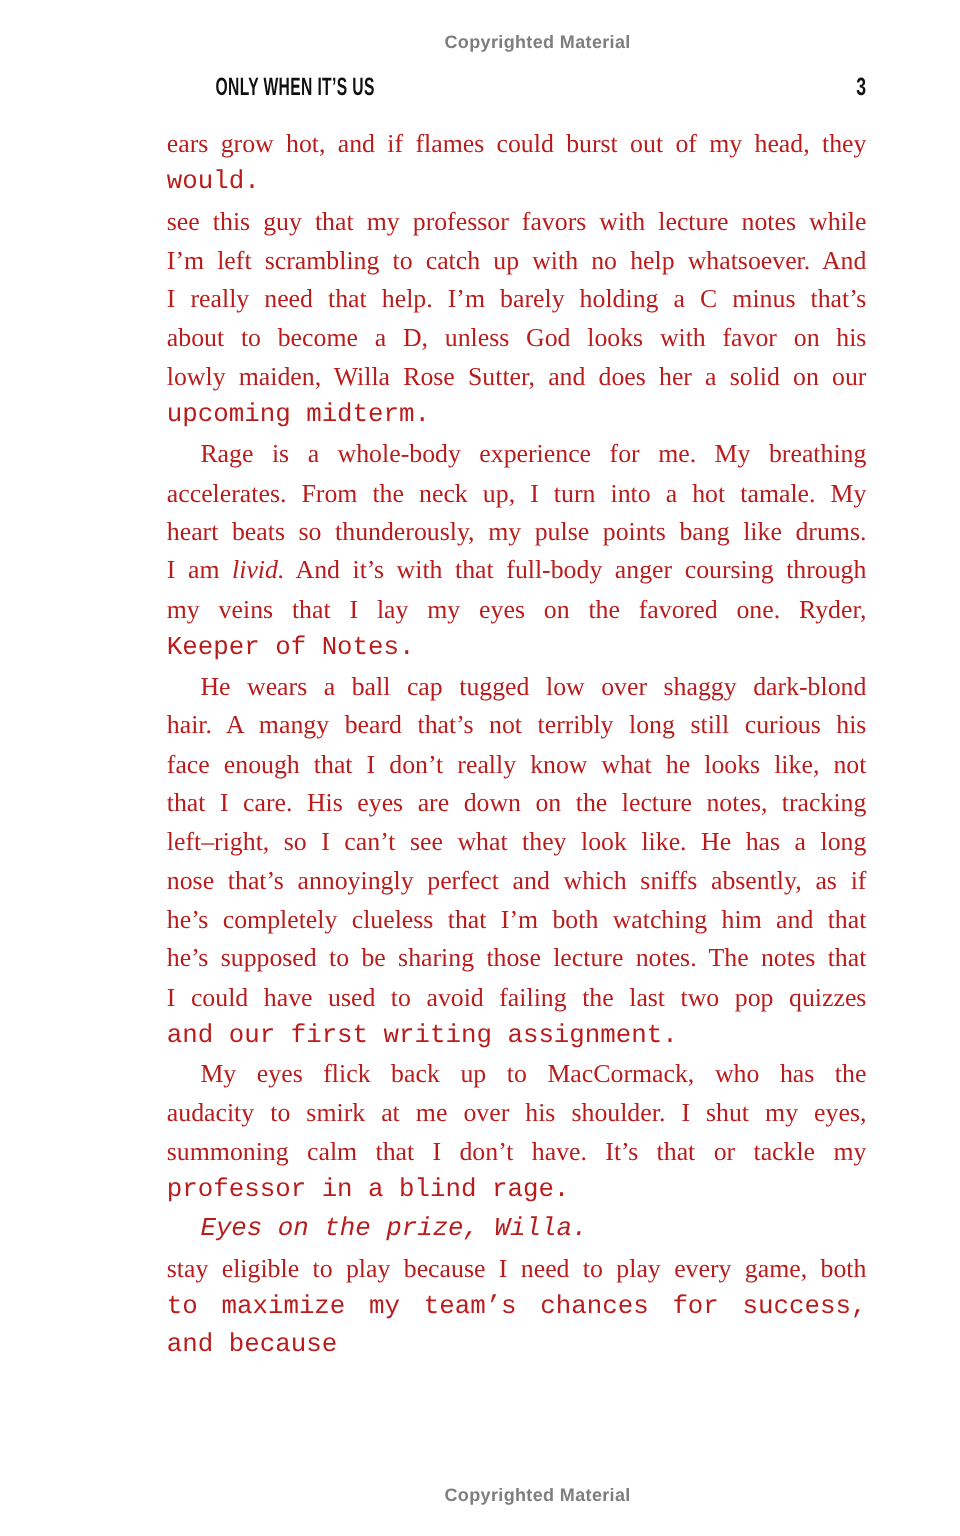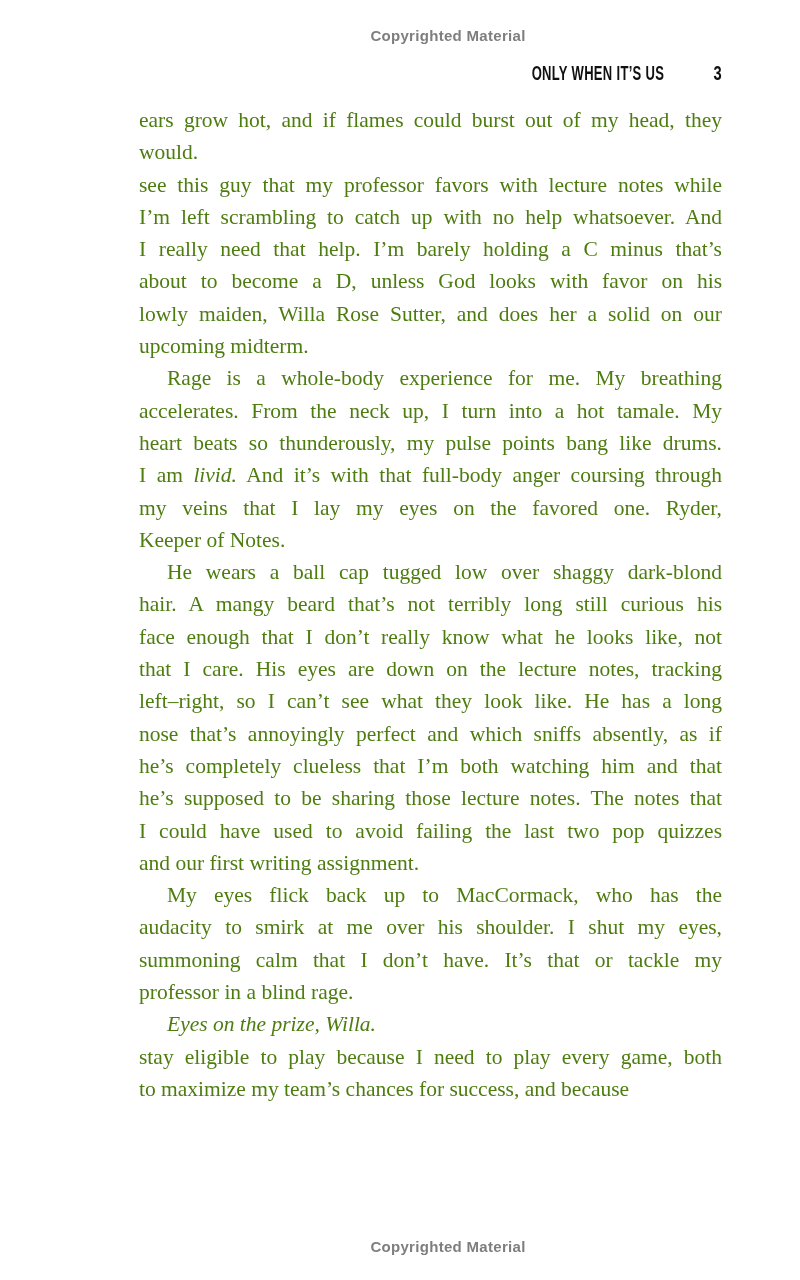--- a/index.html
+++ b/index.html
@@ -19,21 +19,21 @@
     color: #7e7e7e;
     letter-spacing: 0.3px;
     padding-left: 48px;
   }
   .copyright-top { top: 27px; }
   .copyright-bottom { top: 1238px; }
 
   .running-header {
     position: absolute; top: 61px; left: 139px; width: 583px; height: 24px;
   }
-  .running-title-wrap { position: absolute; left: 0; right: 17px; text-align: right; }
+  .running-title-wrap { position: absolute; left: 0; right: 4px; text-align: left; }
   .running-title {
     display: inline-block;
     font-family: "Liberation Sans", sans-serif;
     font-weight: 700;
     font-size: 21px;
     color: #101010;
     letter-spacing: 0.5px;
     white-space: nowrap;
     transform: scaleX(0.62);
     transform-origin: 50% 50%;
@@ -46,24 +46,24 @@
     font-size: 21px;
     color: #101010;
     transform: scaleX(0.7);
     transform-origin: 100% 50%;
   }
 
   .body-text {
     position: absolute; top: 104px; left: 139px; width: 583px;
     font-size: 21.5px;
     line-height: 32.3px;
-    color: #4d7c0f;
+    color: #b91c1c;
   }
   .line { text-align: justify; text-align-last: justify; }
-  .line.last { text-align-last: left; }
+  .line.last { text-align-last: left; font-family: Liberation Mono, monospace; }
   .line.indent { text-indent: 28px; }
   .it { font-style: italic; }
 </style>
 </head>
 <body>
 
 <div class="copyright copyright-top">Copyrighted Material</div>
 
 <div class="running-header">
   <div class="running-title-wrap">

